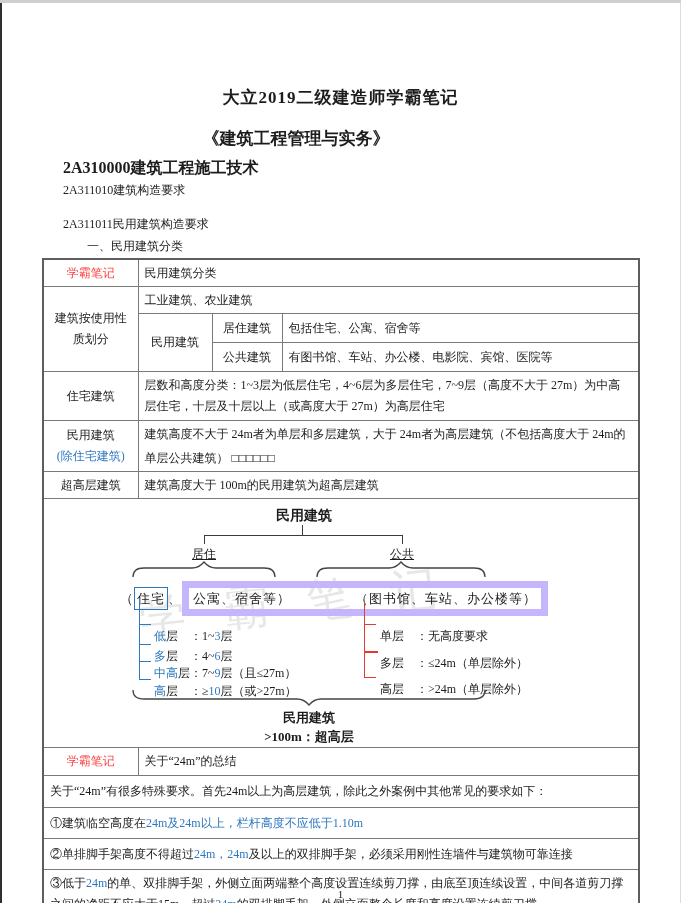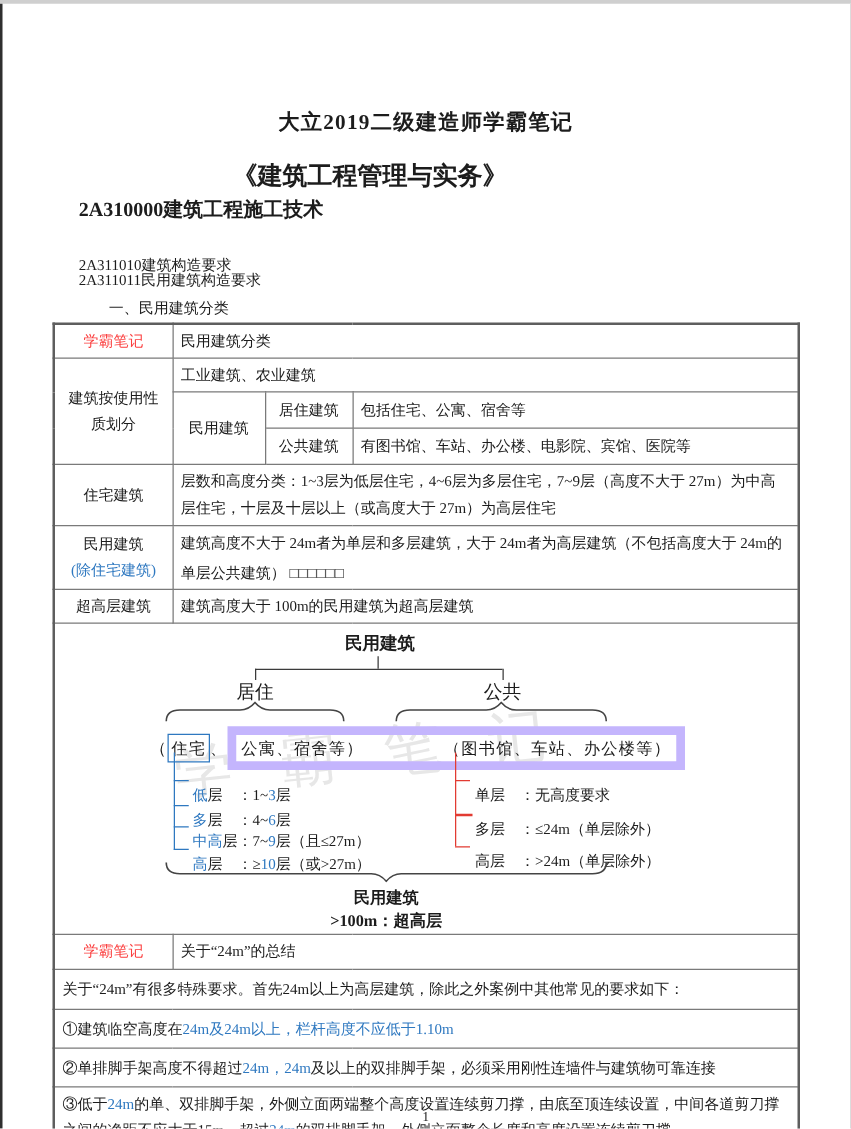--- a/index.html
+++ b/index.html
@@ -5,40 +5,40 @@
   html,body{margin:0;padding:0;background:#ffffff;}
   #page{position:relative;width:681px;height:903px;background:#ffffff;overflow:hidden;
         font-family:"Liberation Serif","DejaVu Serif",serif;color:#1c1c1c;}
   .abs{position:absolute;}
   
   .edge-top{left:0;top:0;width:681px;height:3px;background:#cfcfcf;}
   .edge-left{left:0;top:3px;width:2px;height:900px;background:#2f2f2f;}
   .edge-right{right:0;top:3px;width:1px;height:900px;background:#dcdcdc;}
   
   .title{left:0;top:86px;width:681px;text-align:center;font-size:17px;font-weight:bold;letter-spacing:1px;}
-  .subtitle{left:0;top:127px;width:592px;text-align:center;font-size:20px;font-weight:bold;}
+  .subtitle{left:0;top:127px;width:592px;text-align:center;font-size:17px;font-weight:bold;}
   .h1{left:63px;top:158px;font-size:16px;font-weight:bold;}
-  .h2{left:63px;top:204px;font-size:12px;}
+  .h2{left:63px;top:182px;font-size:12px;}
   .h3{left:63px;top:216px;font-size:12px;}
   .h4{left:87px;top:238px;font-size:12px;}
   
   .doc-table{position:absolute;left:42px;top:258px;width:598px;border-collapse:collapse;table-layout:fixed;
              border:2px solid #5e5e5e;}
   .doc-table td{border:1px solid #7a7a7a;font-size:12px;padding:1px 6px;vertical-align:middle;line-height:21px;}
   td.lbl{text-align:center;padding:1px 2px;}
   td.red-lbl{color:#fb3d3d;text-align:center;}
   .blue{color:#2e78c0;}
   td.nopad{padding:0;}
   
   #diag{position:relative;width:100%;height:248px;overflow:hidden;}
   #diag .ln{position:absolute;background:#3b3b3b;}
   #diag .bl{background:#2e78c0;}
   #diag .rl{background:#e23b32;}
   .d-root{font-weight:bold;font-size:14px;}
-  .d-branch{font-size:15px;}
+  .d-branch{font-size:12px;text-decoration:underline;}
   .parens{white-space:nowrap;font-size:13px;letter-spacing:1px;}
   .bluebox{display:inline-block;border:1px solid #2e78c0;padding:0 2px;}
   .redbox{display:inline-block;border:7px solid #c4b5fd;padding:0 4px;}
   .spacer{display:inline-block;width:64px;}
   .d-item{font-size:12px;line-height:16px;white-space:nowrap;margin-top:12px;}
   .d-bottom{font-weight:bold;font-size:13px;text-align:center;}
   .watermark{left:95px;top:92px;font-size:46px;letter-spacing:38px;color:#e7e7e7;
              transform:rotate(-6deg);white-space:nowrap;z-index:0;}
   .z1{z-index:1;}
   svg.brace{position:absolute;}

